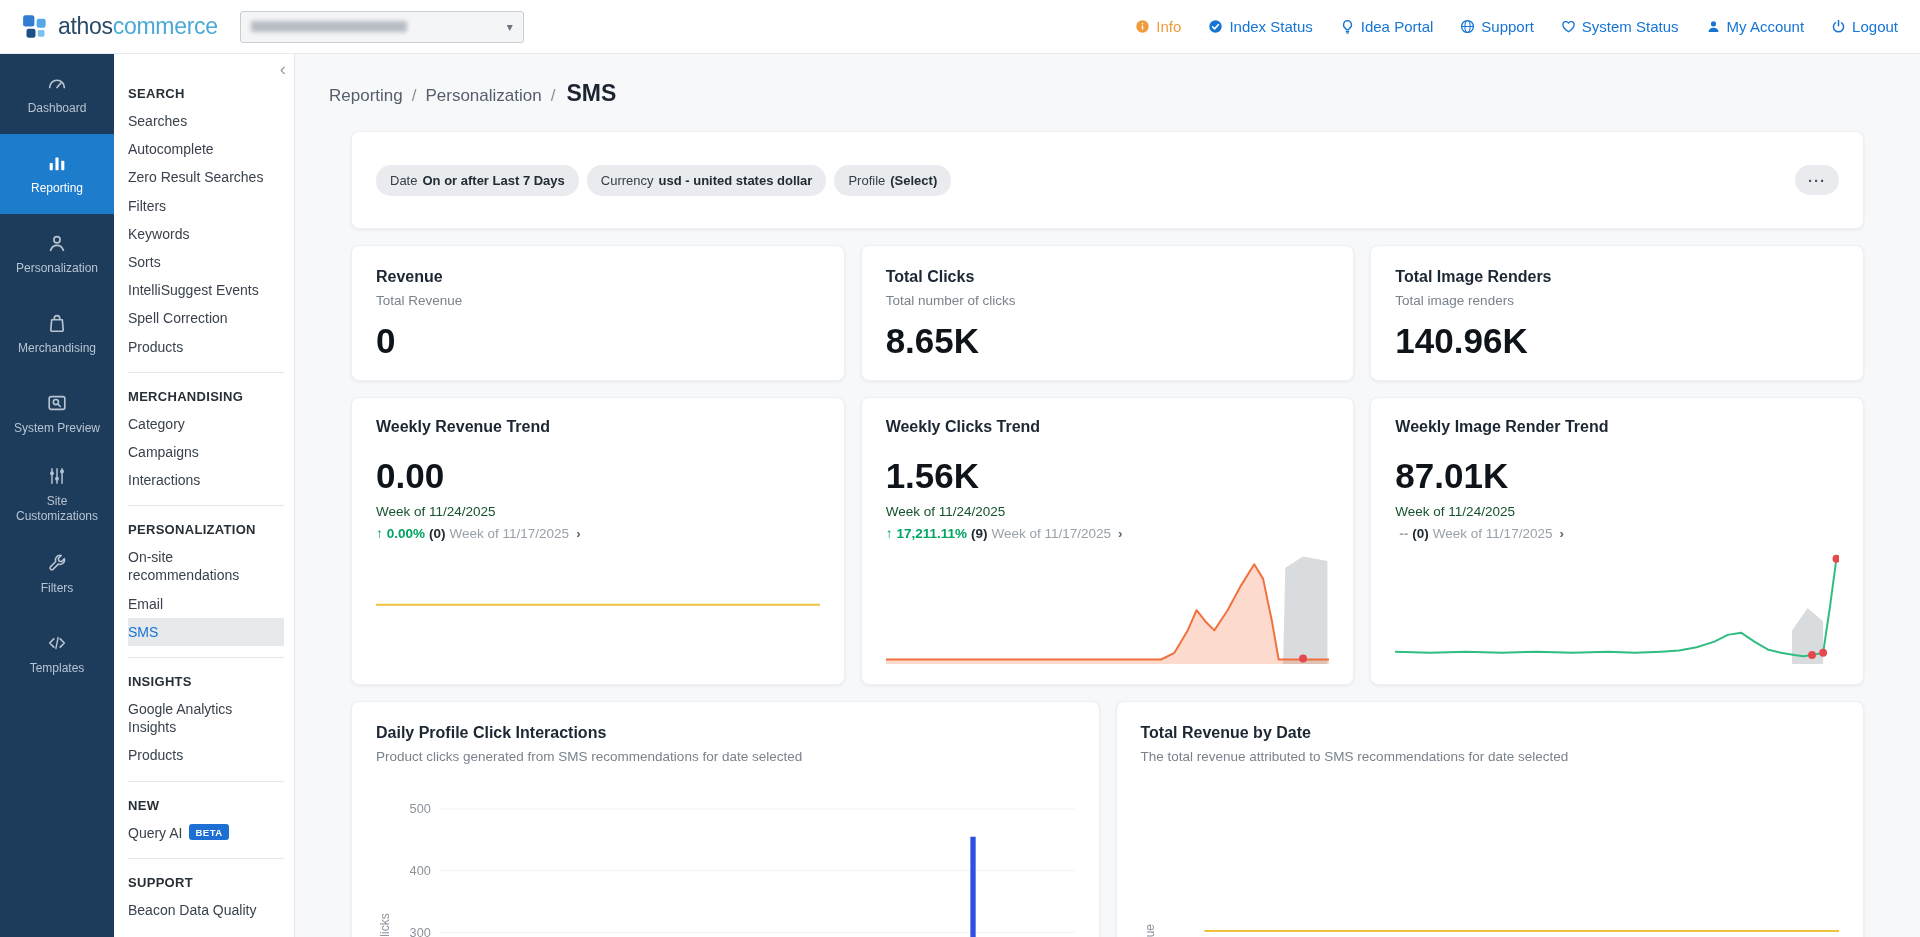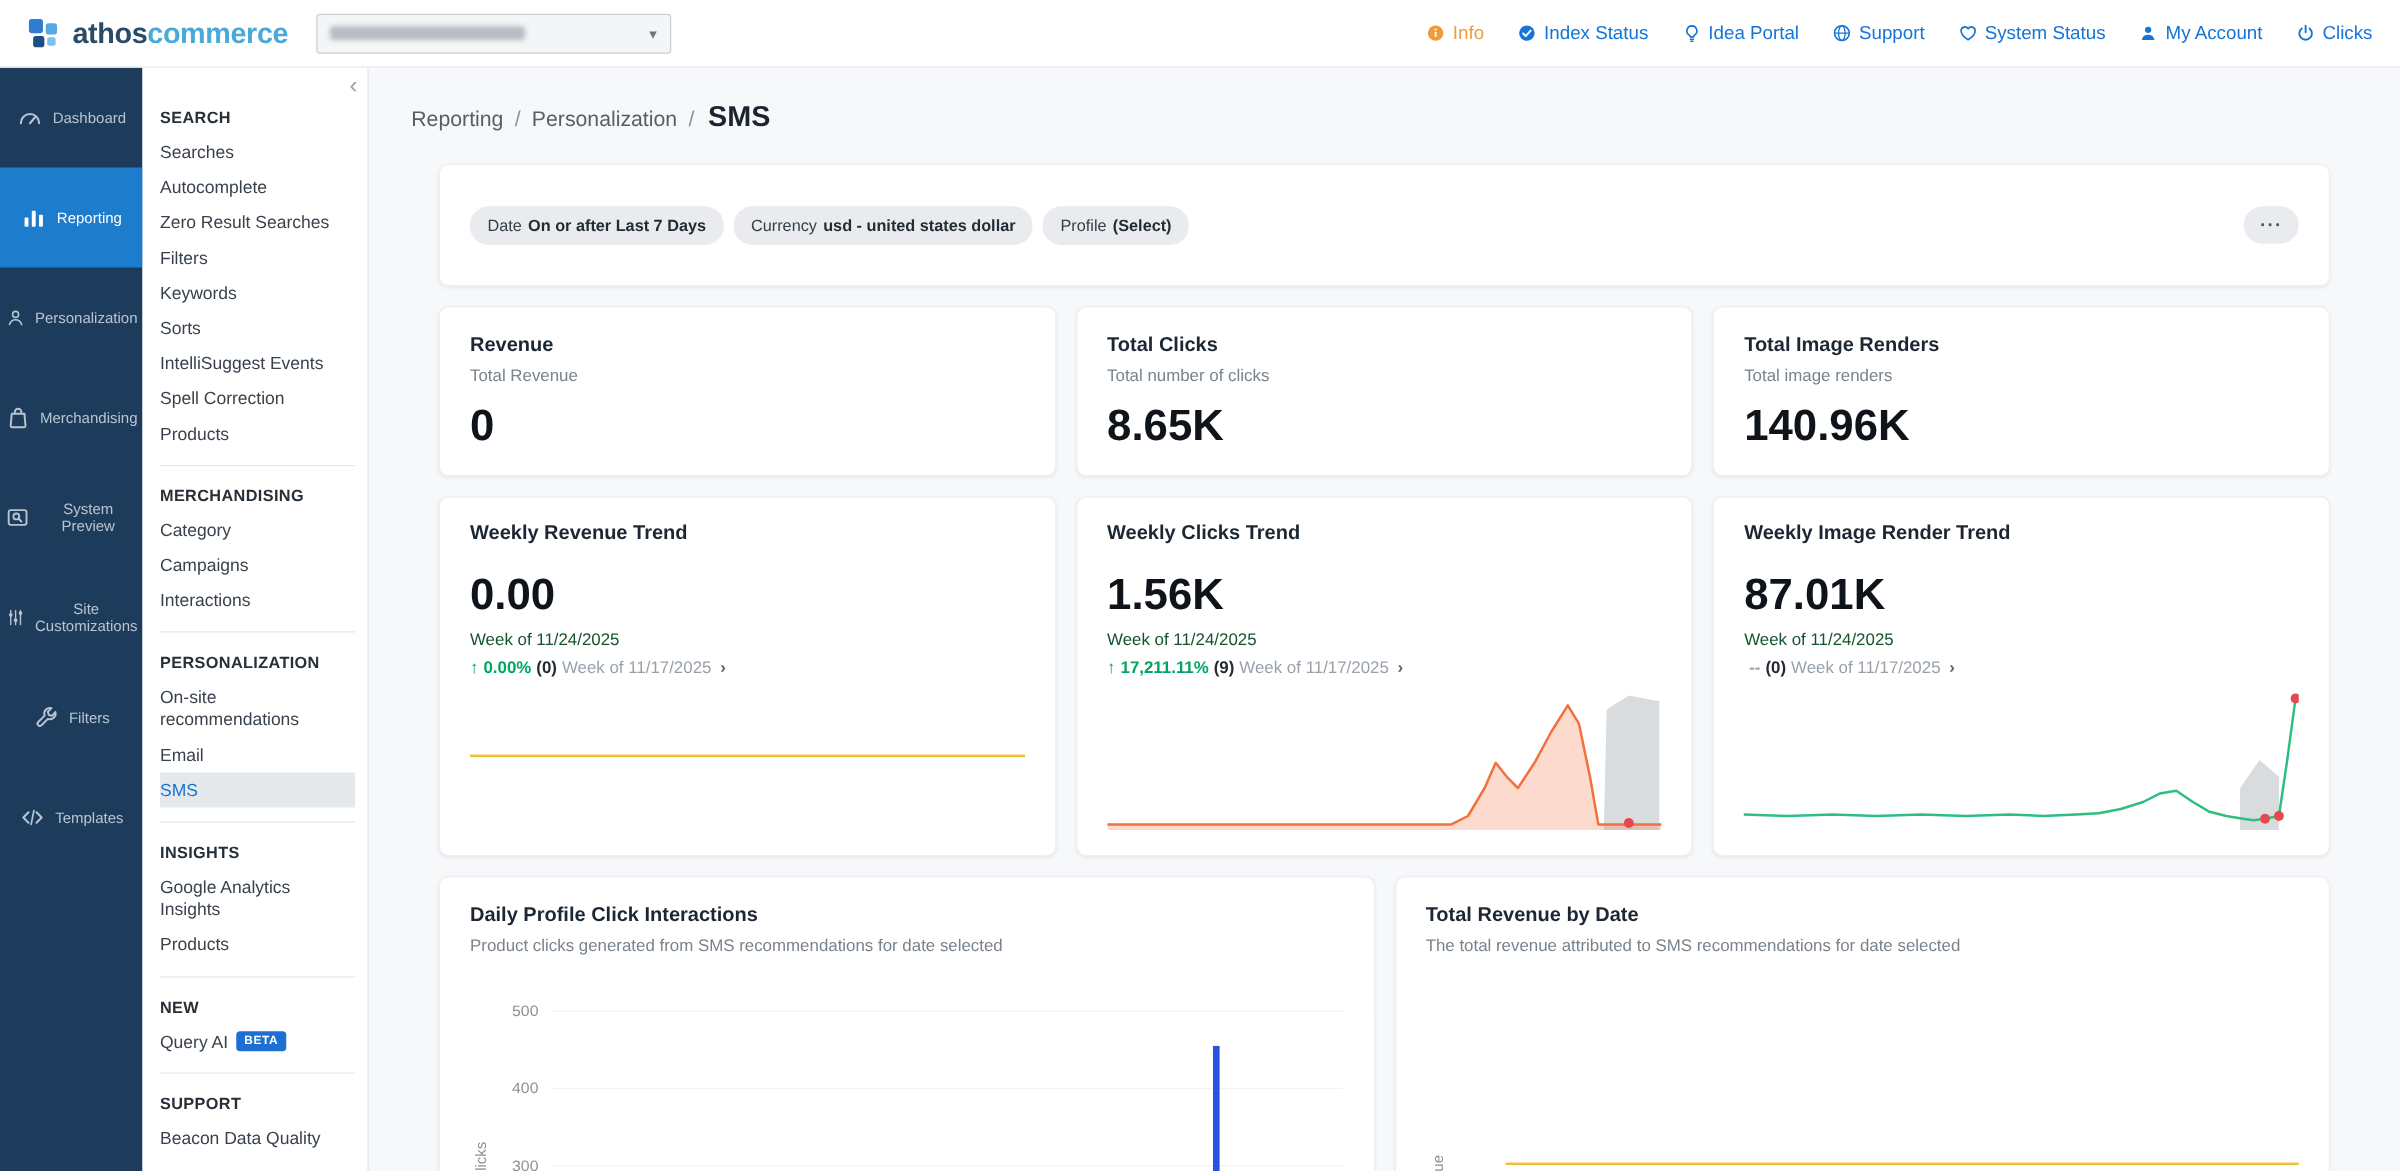--- a/index.html
+++ b/index.html
@@ -2,36 +2,36 @@
 <html style="--navy: #1d3c5c; --rail-active: #1e7ccd; --link-blue: #1674d4; --info-orange: #ef9b3d; --green: #00a562; --gold: #edc23e; --orange: #f2703c; --bar-blue: #2b50e2; --chart-green: #2fbe80; --red-dot: #e5484d; --badge-blue: #1d6fd4;"><head>
 <meta charset="utf-8">
 <style>
 *{box-sizing:border-box;margin:0;padding:0}
 html,body{width:1920px;height:937px;overflow:hidden;background:#f7f8fa;
   font-family:"Liberation Sans","DejaVu Sans",sans-serif;color:#222b33}
 
 .topbar{height:54px;background:#fff;border-bottom:1px solid #e7eaee;display:flex;align-items:center;
   padding:0 22px;position:relative;z-index:5}
 .logo{display:flex;align-items:center;gap:9px;cursor:pointer}
-.brand-text{font-size:23px;font-weight:bold;letter-spacing:-0.3px}
+.brand-text{font-size:23px;font-weight:normal;letter-spacing:-0.3px}
 .brand-a{color:#2a4a66}
 .brand-c{color:#4aa9d6}
 .site-select{width:284px;height:32px;margin-left:22px;background:#f4f5f6;border:1px solid #c9ced4;
   border-radius:3px;display:flex;align-items:center;padding:0 10px;cursor:pointer}
 .redacted{display:inline-block;width:156px;height:11px;background:#b6bcc3;border-radius:2px;filter:blur(2px)}
 .caret{margin-left:auto;color:#6b747d;font-size:12px}
 .topnav{margin-left:auto;display:flex;align-items:center;gap:27px}
 .nav-link{display:flex;align-items:center;gap:6px;font-size:15px;color:var(--link-blue,#1674d4);
   text-decoration:none;cursor:pointer;white-space:nowrap}
 .nav-link.orange{color:var(--info-orange,#ef9b3d)}
 .nicon{width:15px;height:15px;flex-shrink:0}
 
 .app{display:flex;height:883px}
 .rail{width:114px;flex-shrink:0;background:var(--navy,#1d3c5c);display:flex;flex-direction:column}
-.rail-item{height:80px;display:flex;align-items:center;justify-content:center;
+.rail-item{height:80px;display:flex;flex-direction:column;align-items:center;justify-content:center;
   gap:7px;color:#b8c4d0;font-size:12px;cursor:pointer;text-align:center;line-height:1.2;padding:0 4px}
 .rail-item.active{background:var(--rail-active,#1e7ccd);color:#fff}
 .ricon{width:22px;height:22px}
 .subnav{width:181px;flex-shrink:0;background:#fff;border-right:1px solid #e3e6ea;position:relative;
   overflow:hidden;padding-top:24px}
 .collapse{position:absolute;top:5px;right:8px;font-size:19px;color:#9aa3ac;cursor:pointer;line-height:1}
 .subnav-title{padding:8px 14px 6px;font-size:13px;font-weight:bold;color:#272f37;letter-spacing:.3px}
 .subnav-item{padding:5px 14px;font-size:14px;color:#39424c;cursor:pointer;line-height:1.3}
 .subnav-item.selected{background:#e6e9ec;color:#1674d4}
 .subnav-section + .subnav-section{border-top:1px solid #e5e8eb;margin-top:11px;padding-top:8px;
@@ -136,21 +136,21 @@
           <circle cx="8" cy="5.2" r="2.7" fill="currentColor"></circle>
           <path d="M2.6 13.8a5.5 5.5 0 0 1 10.8 0z" fill="currentColor"></path>
         </svg>
       <span>My Account</span>
     </a>
     <a class="nav-link">
       <svg class="nicon" viewBox="0 0 16 16">
           <path d="M8 1.6v5.6" stroke="currentColor" stroke-width="1.6" stroke-linecap="round"></path>
           <path d="M4.7 4a5.4 5.4 0 1 0 6.6 0" fill="none" stroke="currentColor" stroke-width="1.6" stroke-linecap="round"></path>
         </svg>
-      <span>Clicks</span>
+      <span>Logout</span>
     </a>
   </nav>
 </header>
 
 <div class="app">
 
   <aside class="rail">
     <div class="rail-item">
       <svg class="ricon" viewBox="0 0 24 24">
           <path d="M4 17a8 8 0 0 1 16 0" fill="none" stroke="currentColor" stroke-width="1.8" stroke-linecap="round"></path>

